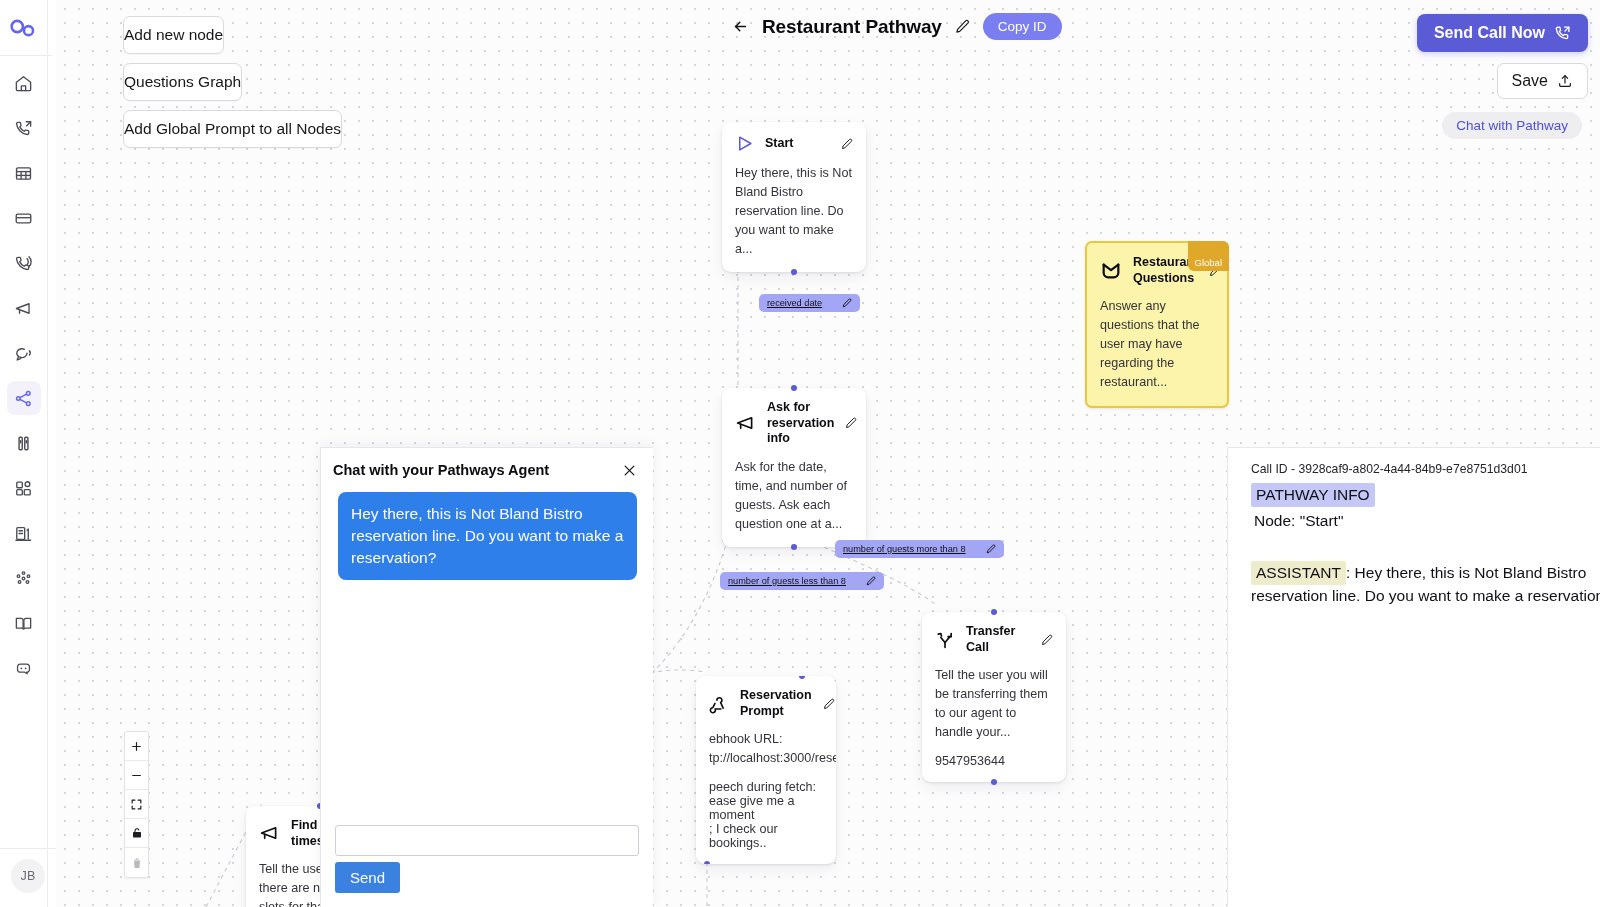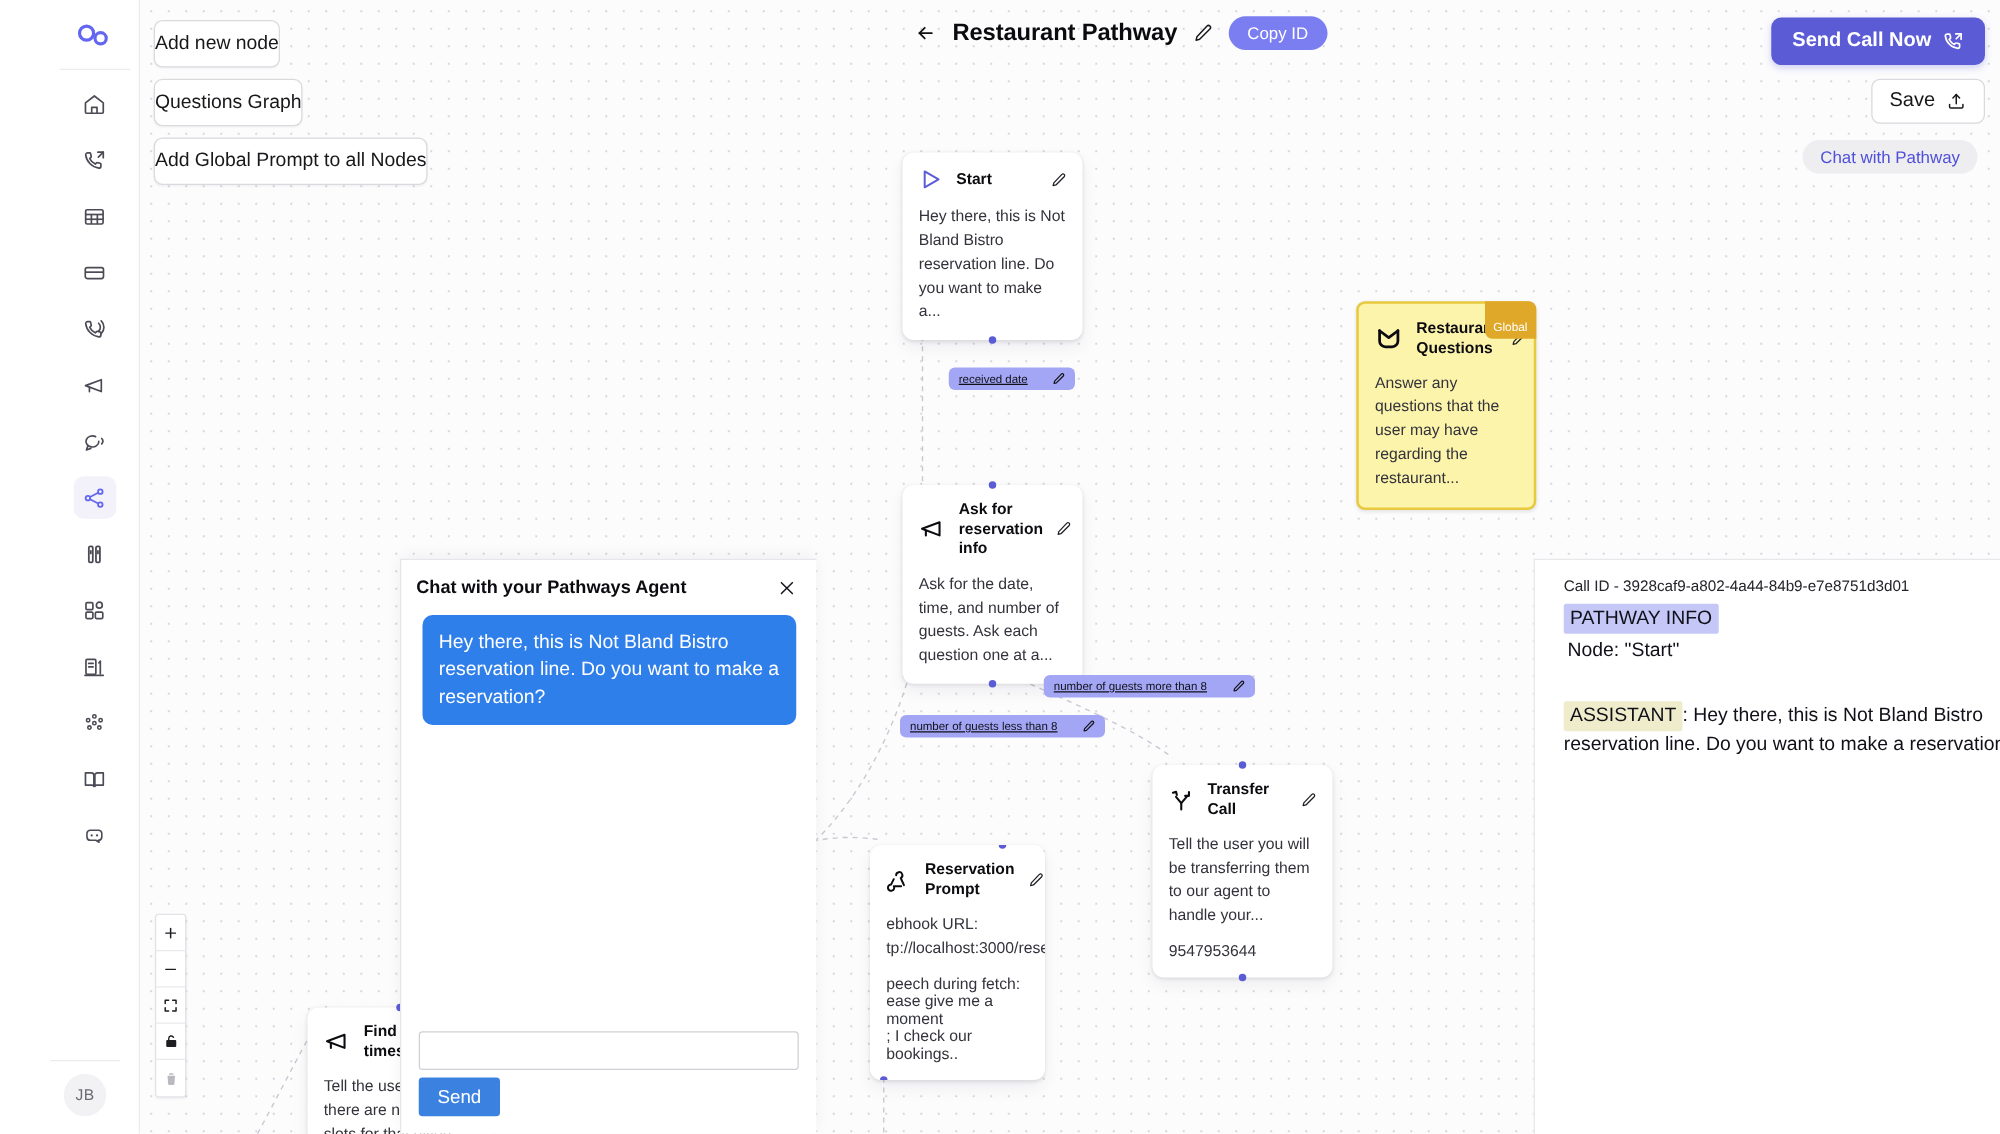--- a/index.html
+++ b/index.html
@@ -18,26 +18,25 @@
     width: 1544px; height: 907px;
     background-color: #fcfcfd;
     background-image: radial-gradient(circle, #d5d5dd 1px, transparent 1.1px);
     background-size: 14px 14px;
     background-position: 2px 2px;
   }
 
   
   #sidebar {
     position: absolute; left: 0; top: 0;
-    width: 72px; height: 907px;
+    width: 48px; height: 907px;
     background: #ffffff;
     border-right: 1px solid #ececed;
     display: flex; flex-direction: column; align-items: center;
     z-index: 40;
-    margin-left: 40px;
   }
   .logo-wrap {
     width: 56px; height: 56px;
     display: flex; align-items: center; justify-content: center;
     border-bottom: 1px solid #ececed;
   }
   .nav-list { display: flex; flex-direction: column; align-items: center; padding-top: 10px; gap: 0; }
   .nav-item {
     width: 34px; height: 34px; margin-bottom: 11px;
     display: flex; align-items: center; justify-content: center;

